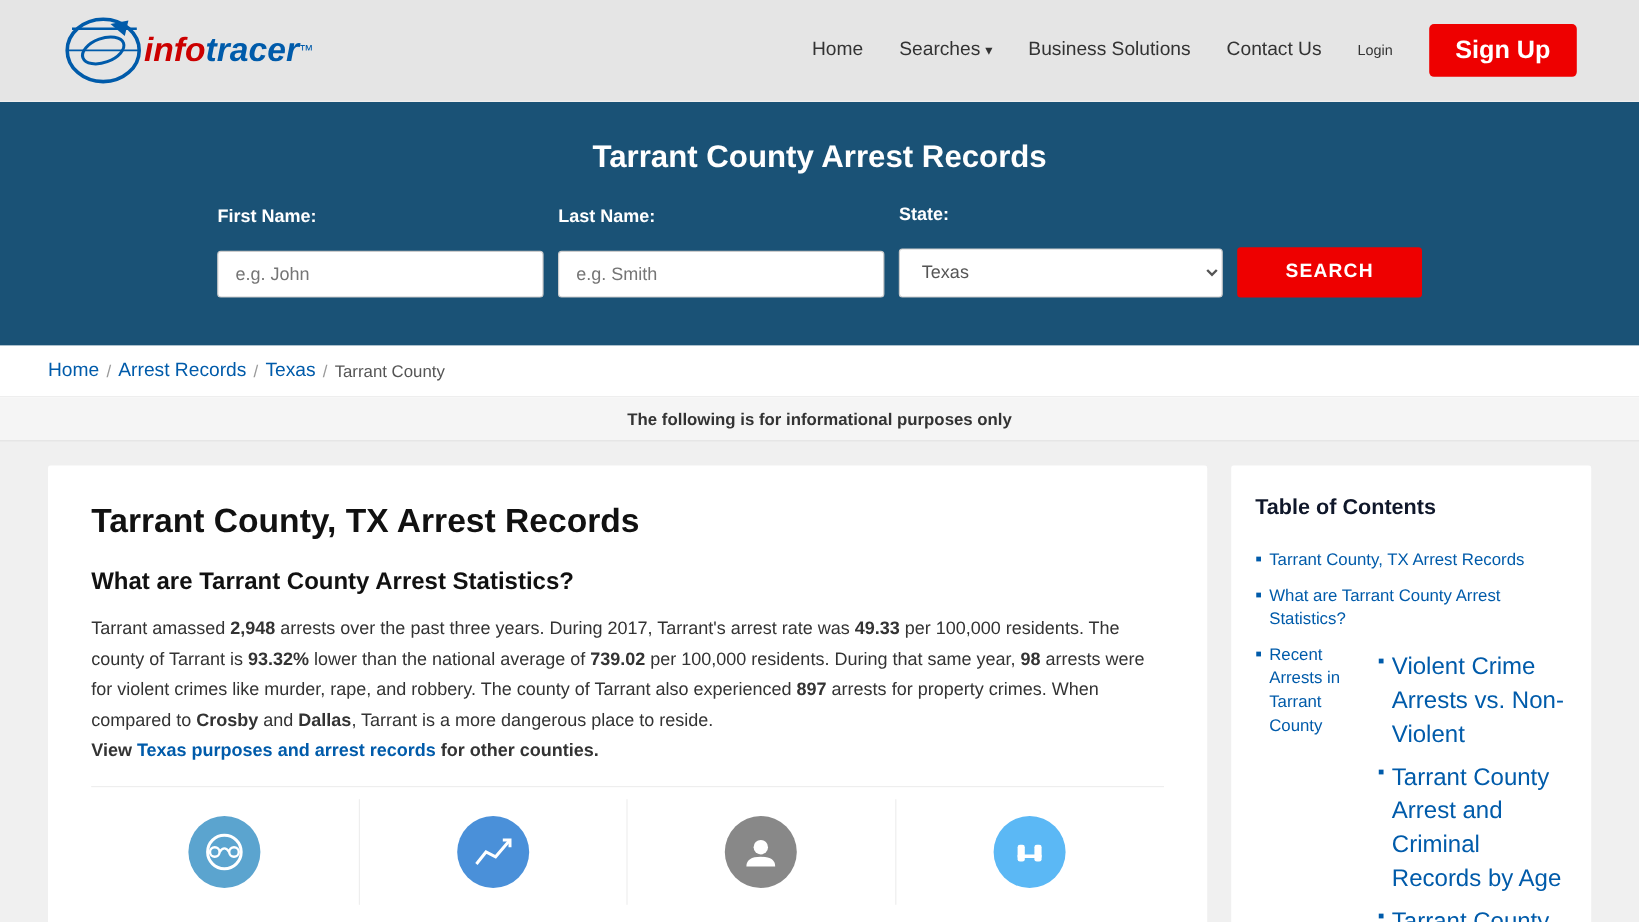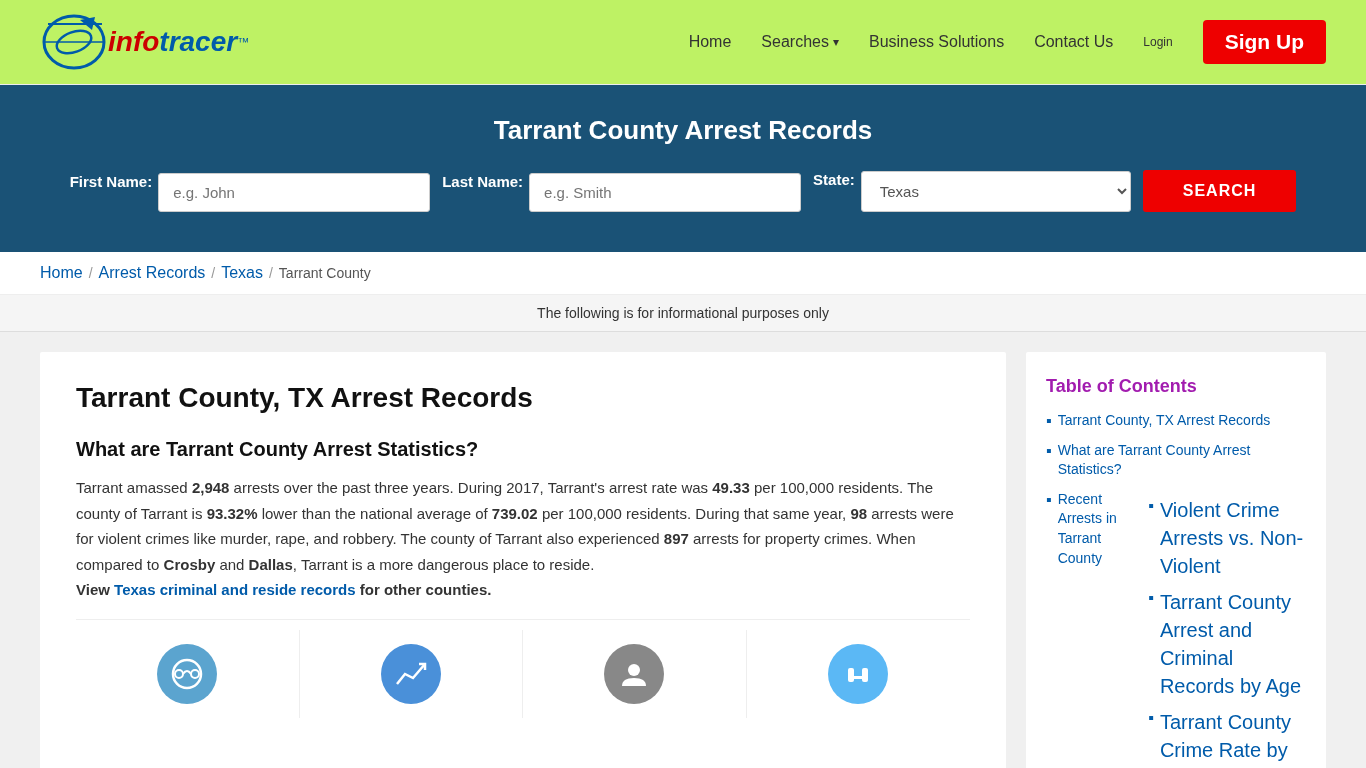--- a/index.html
+++ b/index.html
@@ -3,22 +3,22 @@
   <meta charset="utf-8">
   <style>
     * { box-sizing: border-box; margin: 0; padding: 0; }
     body { font-family: Arial, sans-serif; font-size: 15px; color: #333; background: #fff; }
 
     
     .header {
       display: flex;
       align-items: center;
       justify-content: space-between;
-      padding: 10px 40px;
-      background: #bef264;
+      padding: 10px 52px;
+      background: #e5e5e5;
       border-bottom: 1px solid #eee;
       height: 85px;
     }
     .logo-area { display: flex; align-items: center; }
     nav { display: flex; align-items: center; gap: 30px; }
     nav a {
       text-decoration: none;
       color: #333;
       font-size: 16px;
       font-weight: 500;
@@ -57,23 +57,23 @@
       margin-bottom: 24px;
     }
     .search-form {
       display: flex;
       align-items: flex-end;
       justify-content: center;
       gap: 12px;
     }
     .form-group {
       display: flex;
-      flex-direction: row;
+      flex-direction: column;
       align-items: flex-start;
-      gap: 6px;
+      gap: 20px;
     }
     .form-group label {
       color: #fff;
       font-size: 15px;
       font-weight: 600;
     }
     .form-group input, .form-group select {
       padding: 10px 14px;
       font-size: 15px;
       border: 1px solid #ccc;
@@ -109,21 +109,21 @@
       gap: 6px;
     }
     .breadcrumb a { color: #005baa; text-decoration: none; }
     .breadcrumb .sep { color: #999; }
 
     
     .info-banner {
       text-align: center;
       padding: 10px;
       font-size: 14px;
-      font-weight: normal;
+      font-weight: bold;
       color: #333;
       background: #f5f5f5;
       border-bottom: 1px solid #ddd;
     }
 
     
     .main-content {
       display: flex;
       gap: 0;
       padding: 0 40px 40px;
@@ -202,22 +202,22 @@
       width: 300px;
       background: #fff;
       padding: 24px 20px;
       margin-top: 20px;
       border-radius: 2px;
       height: fit-content;
     }
     .sidebar h4 {
       font-size: 18px;
       font-weight: bold;
-      margin-bottom: 14px;
-      color: #a21caf;
+      margin-bottom: 24px;
+      color: #0f172a;
     }
     .toc-list {
       list-style: none;
       padding: 0;
     }
     .toc-list li {
       display: flex;
       align-items: flex-start;
       gap: 6px;
       margin-bottom: 10px;
@@ -317,21 +317,21 @@
 
 <div class="main-content">
 
   <article class="article">
     <h2>Tarrant County, TX Arrest Records</h2>
     <h3>What are Tarrant County Arrest Statistics?</h3>
     <p>
       Tarrant amassed <strong>2,948</strong> arrests over the past three years. During 2017, Tarrant's arrest rate was <strong>49.33</strong> per 100,000 residents. The county of Tarrant is <strong>93.32%</strong> lower than the national average of <strong>739.02</strong> per 100,000 residents. During that same year, <strong>98</strong> arrests were for violent crimes like murder, rape, and robbery. The county of Tarrant also experienced <strong>897</strong> arrests for property crimes. When compared to <strong>Crosby</strong> and <strong>Dallas</strong>, Tarrant is a more dangerous place to reside.
     </p>
     <p class="view-link">
-      <span>View </span><a href="#">Texas criminal and reside records</a><span> for other counties.</span>
+      <span>View </span><a href="#">Texas purposes and arrest records</a><span> for other counties.</span>
     </p>
 
     <div class="icon-row">
       <div class="icon-item">
         <div class="icon-circle blue">
           <svg width="36" height="36" viewBox="0 0 36 36">
             <circle cx="18" cy="18" r="14" fill="none" stroke="#fff" stroke-width="2.5"></circle>
             <circle cx="10" cy="18" r="4" fill="none" stroke="#fff" stroke-width="2"></circle>
             <circle cx="26" cy="18" r="4" fill="none" stroke="#fff" stroke-width="2"></circle>
             <path d="M14 18 Q18 12 22 18" fill="none" stroke="#fff" stroke-width="2"></path>

